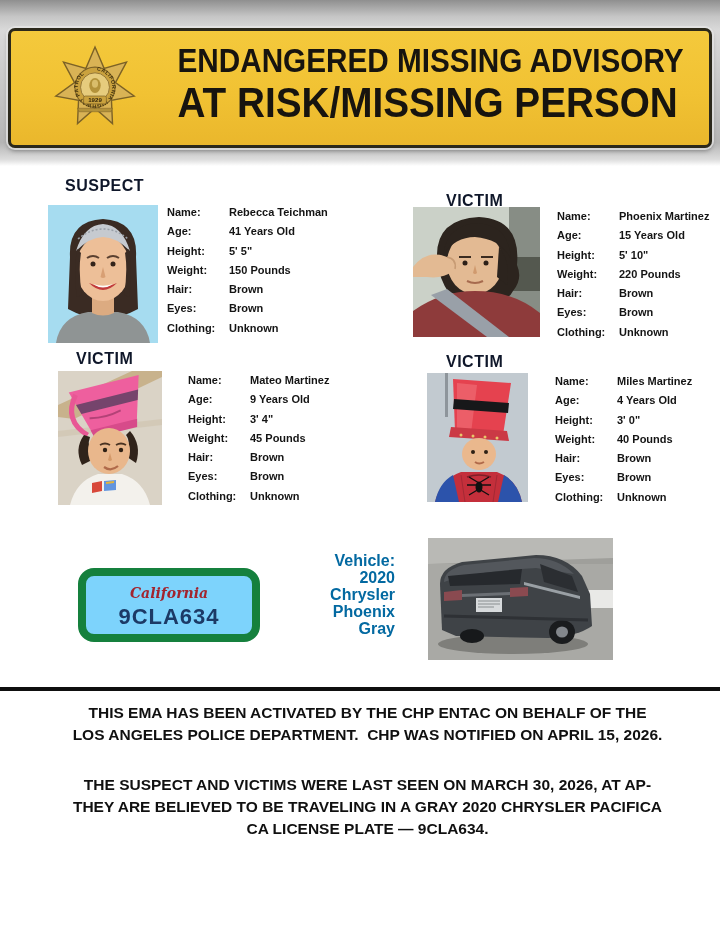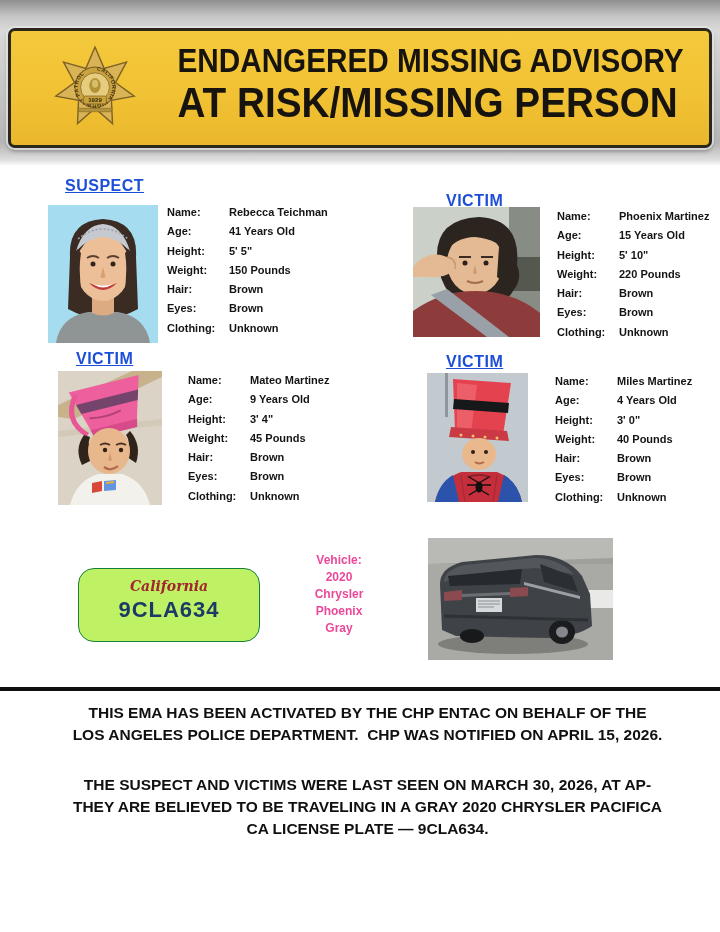--- a/index.html
+++ b/index.html
@@ -18,38 +18,38 @@
     background:linear-gradient(180deg,#f4c93c 0%,#f1c233 55%,#eab72c 100%);
     border:3px solid #2b281b; border-radius:7px;
     box-shadow:0 0 0 2px rgba(230,230,230,.8), 0 3px 4px rgba(60,60,60,.5);
   }
   .badge { position:absolute; left:47px; top:40px; width:96px; height:98px; }
   .titles { position:absolute; left:150px; top:42px; width:550px; text-align:center; color:#17140f; }
   .title1 { font-size:33px; font-weight:bold; line-height:37px; transform:scaleX(.9); transform-origin:center; white-space:nowrap; }
   .title2 { font-size:43px; font-weight:bold; line-height:46px; transform:scaleX(.9); transform-origin:center; white-space:nowrap; }
   
   .role {
-    position:absolute; font-size:16px; font-weight:bold; color:#1d4ed8;
-    text-decoration:underline; letter-spacing:.5px;
+    position:absolute; font-size:16px; font-weight:bold; color:#0f172a;
+    letter-spacing:.5px;
   }
   .photo { position:absolute; line-height:0; }
   .photo svg { display:block; }
   .fields { position:absolute; font-size:11px; font-weight:bold; color:#141414; }
   .frow { display:flex; line-height:13px; margin-bottom:6.3px; white-space:pre; }
   .flabel { width:62px; }
   
   .plate {
     position:absolute; left:78px; top:568px; width:182px; height:74px;
-    background:#bef264; border:1px solid #15803d; border-radius:16px; text-align:center;
+    background:#7dd3fc; border:8px solid #15803d; border-radius:16px; text-align:center;
   }
   .plate-state { font-family:"DejaVu Serif", serif; font-style:italic; font-weight:bold;
     color:#a2242e; font-size:14px; margin-top:9px; }
   .plate-number { color:#1c3a66; font-size:22px; font-weight:bold; letter-spacing:1px; margin-top:3px; }
-  .vtext { position:absolute; left:283px; top:552px; width:112px; text-align:center;
-    color:#ec4899; font-weight:bold; font-size:12px; line-height:17px; }
+  .vtext { position:absolute; left:283px; top:552px; width:112px; text-align:right;
+    color:#0369a1; font-weight:bold; font-size:16px; line-height:17px; }
   
   .divider { position:absolute; left:0; top:687px; width:720px; height:4px; background:#0f0f0f; }
   .advisory { position:absolute; left:45px; top:702px; width:645px; color:#101010;
     font-weight:bold; font-size:15.5px; line-height:22px;text-align:center; }
   .aline { white-space:pre-wrap; }
   .para2 { margin-top:28px; }
   
   .footer { position:absolute; left:0; top:866px; width:720px; height:66px; background:#f2c42c;
     display:flex; align-items:center; justify-content:center; }
   .footer-text { font-size:60px; font-weight:bold; color:#0c0c0c; letter-spacing:-1px;

